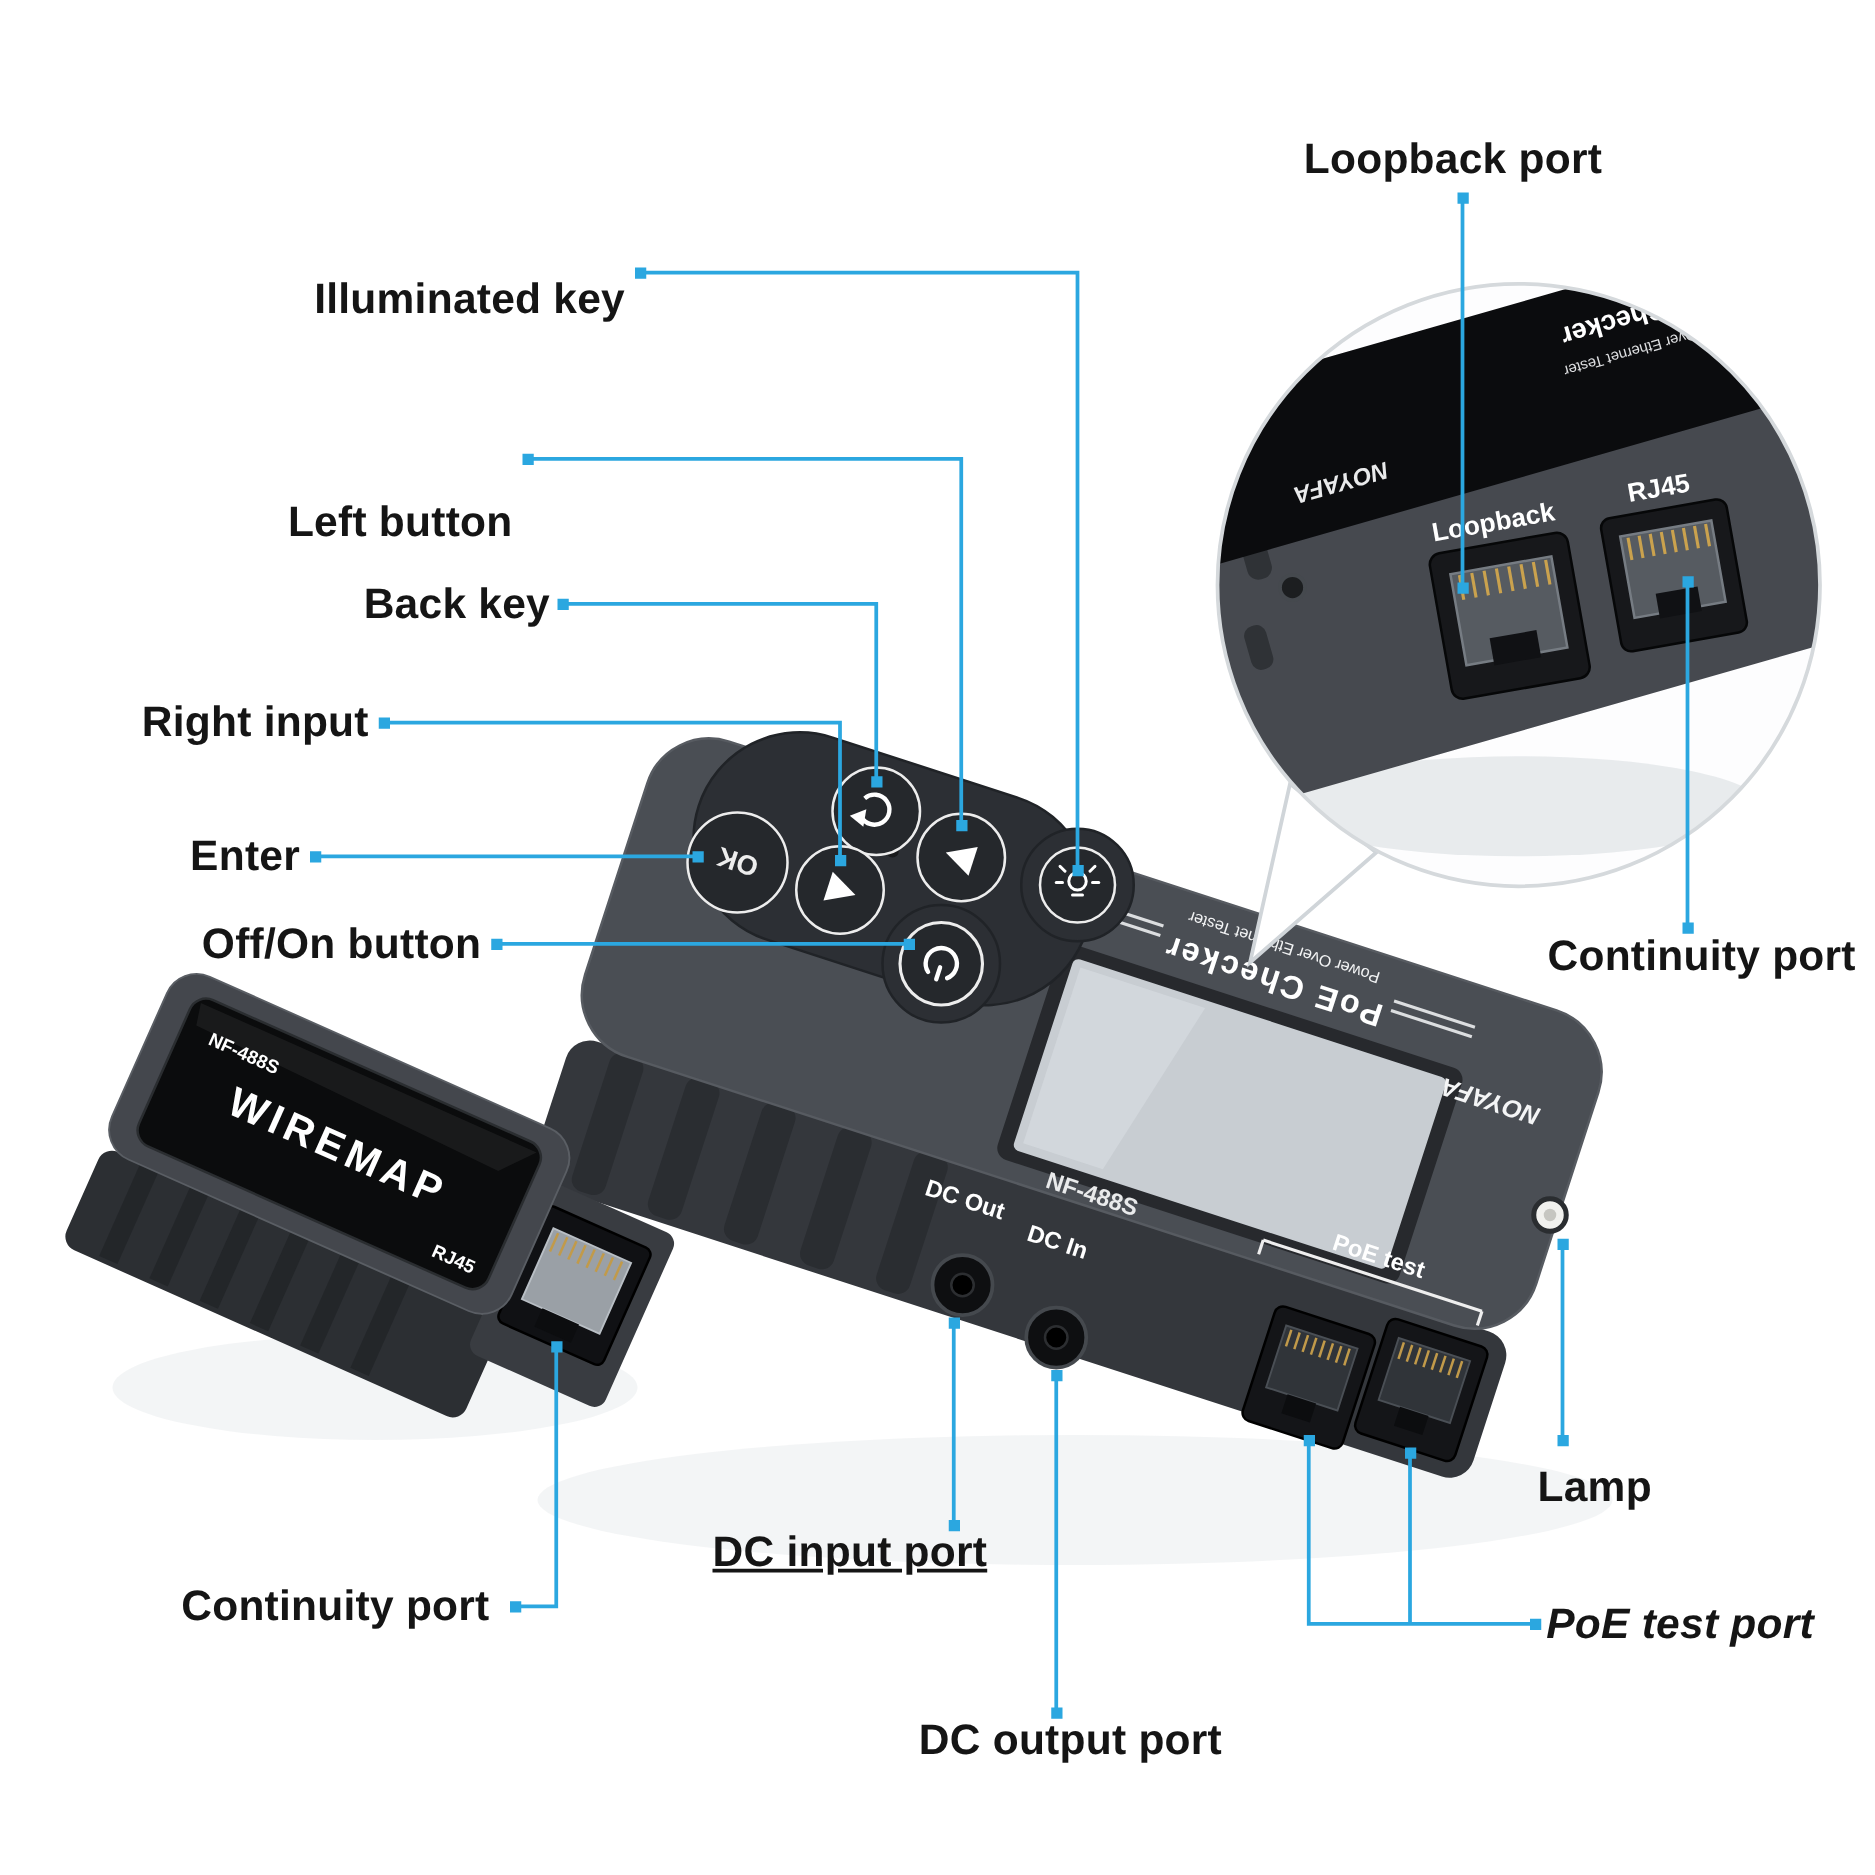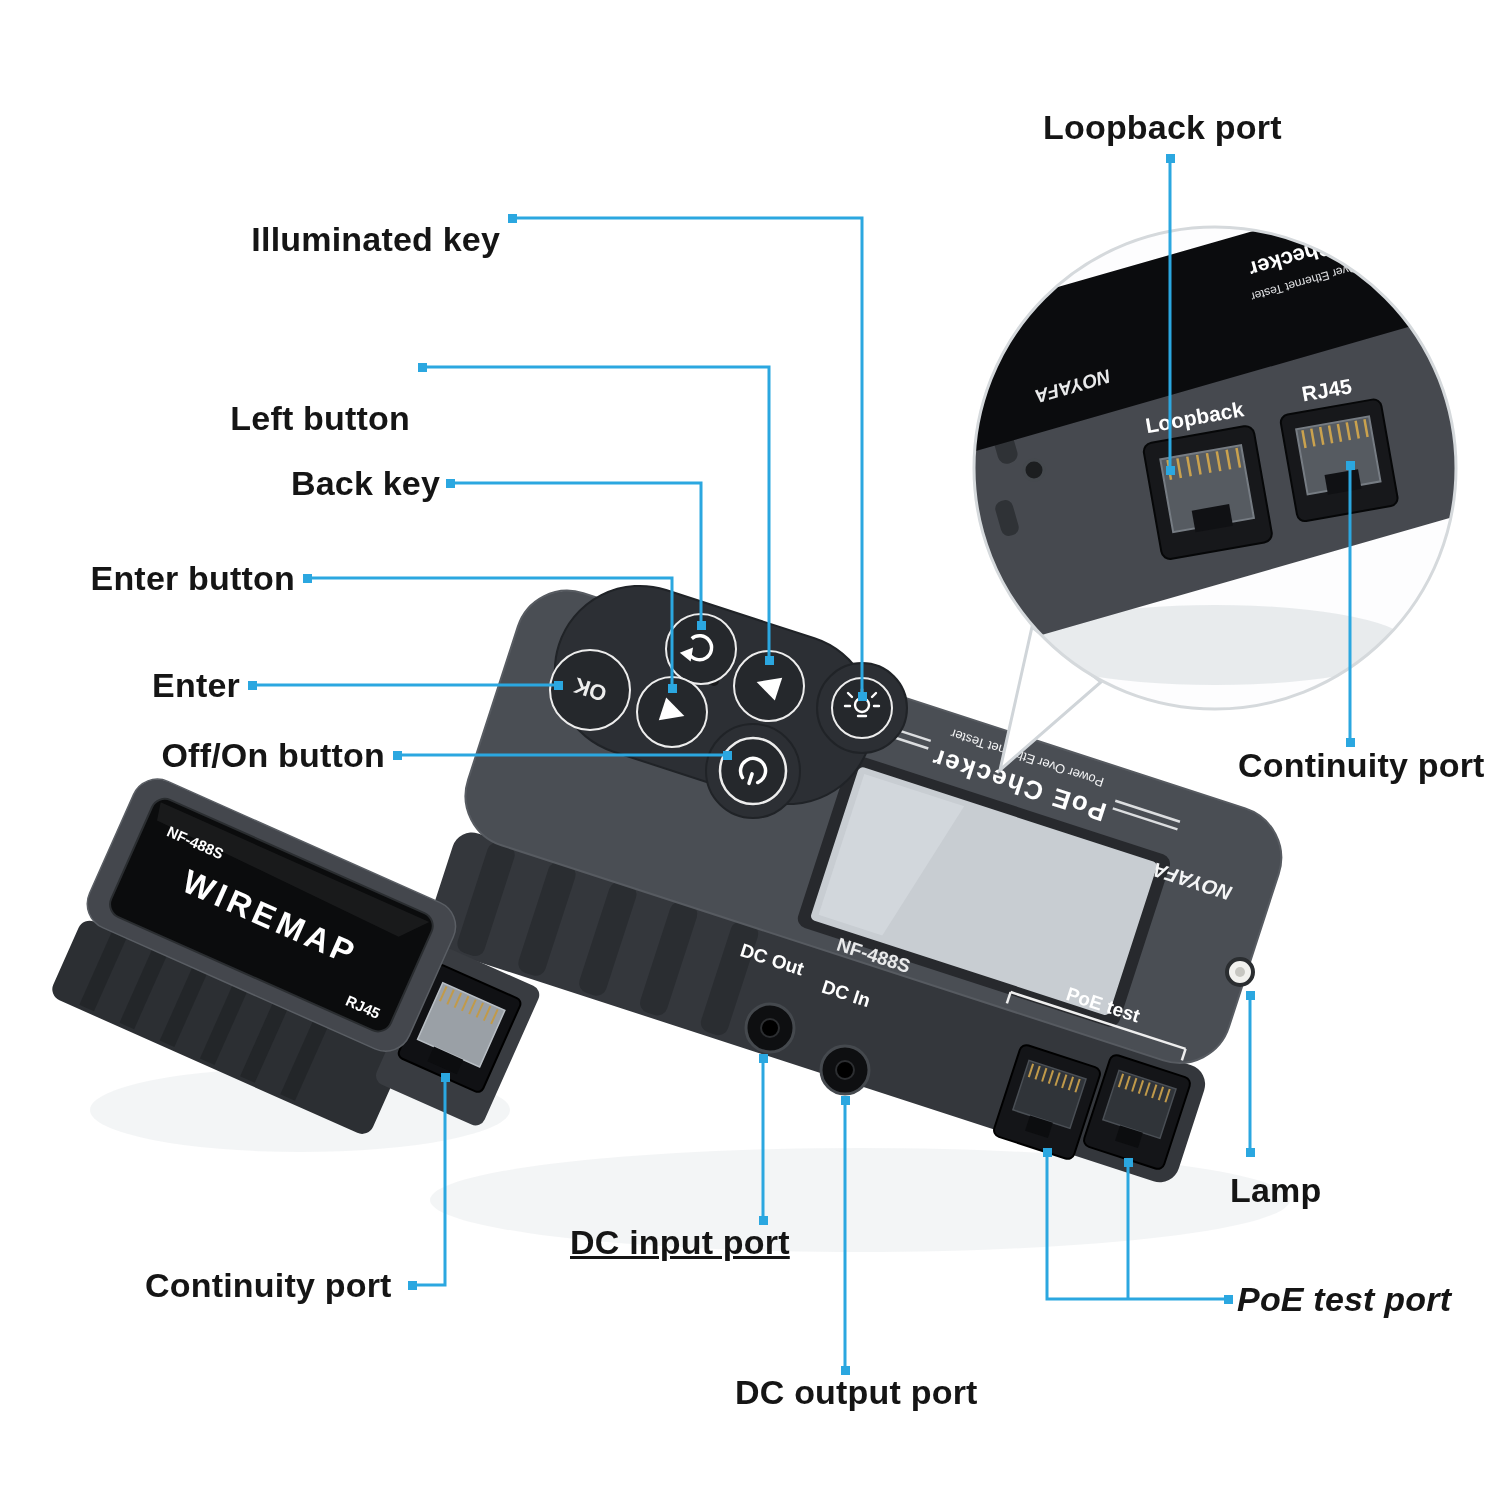--- a/index.html
+++ b/index.html
@@ -291,21 +291,21 @@
         <rect x="1124" y="1158" width="9" height="9"></rect>
     <rect x="408" y="1281" width="9" height="9"></rect>
         <rect x="441" y="1073" width="9" height="9"></rect>
   </g>
 </svg>
 
 <div class="callout" style="left:1043px;top:110px;">Loopback port</div>
 <div class="callout ra" style="left:230px;top:200px;width:270px;margin-top:22px;">Illuminated key</div>
 <div class="callout ra" style="left:210px;top:365px;width:200px;margin-top:36px;">Left button</div>
 <div class="callout ra" style="left:240px;top:466px;width:200px;">Back key</div>
-<div class="callout ra" style="left:65px;top:561px;width:230px;">Enter button</div>
+<div class="callout ra" style="left:65px;top:561px;width:230px;">Right input</div>
 <div class="callout ra" style="left:100px;top:668px;width:140px;">Enter</div>
 <div class="callout ra" style="left:135px;top:738px;width:250px;text-align:right;">Off/On button</div>
 <div class="callout" style="left:1238px;top:748px;">Continuity port</div>
 <div class="callout" style="left:1230px;top:1157px;margin-top:16px;">Lamp</div>
 <div class="callout" style="left:570px;top:1225px;text-decoration:underline;">DC input port</div>
 <div class="callout" style="left:145px;top:1268px;">Continuity port</div>
 <div class="callout" style="left:1237px;top:1282px;font-style:italic;">PoE test port</div>
 <div class="callout" style="left:735px;top:1375px;">DC output port</div>
 
 </div>

